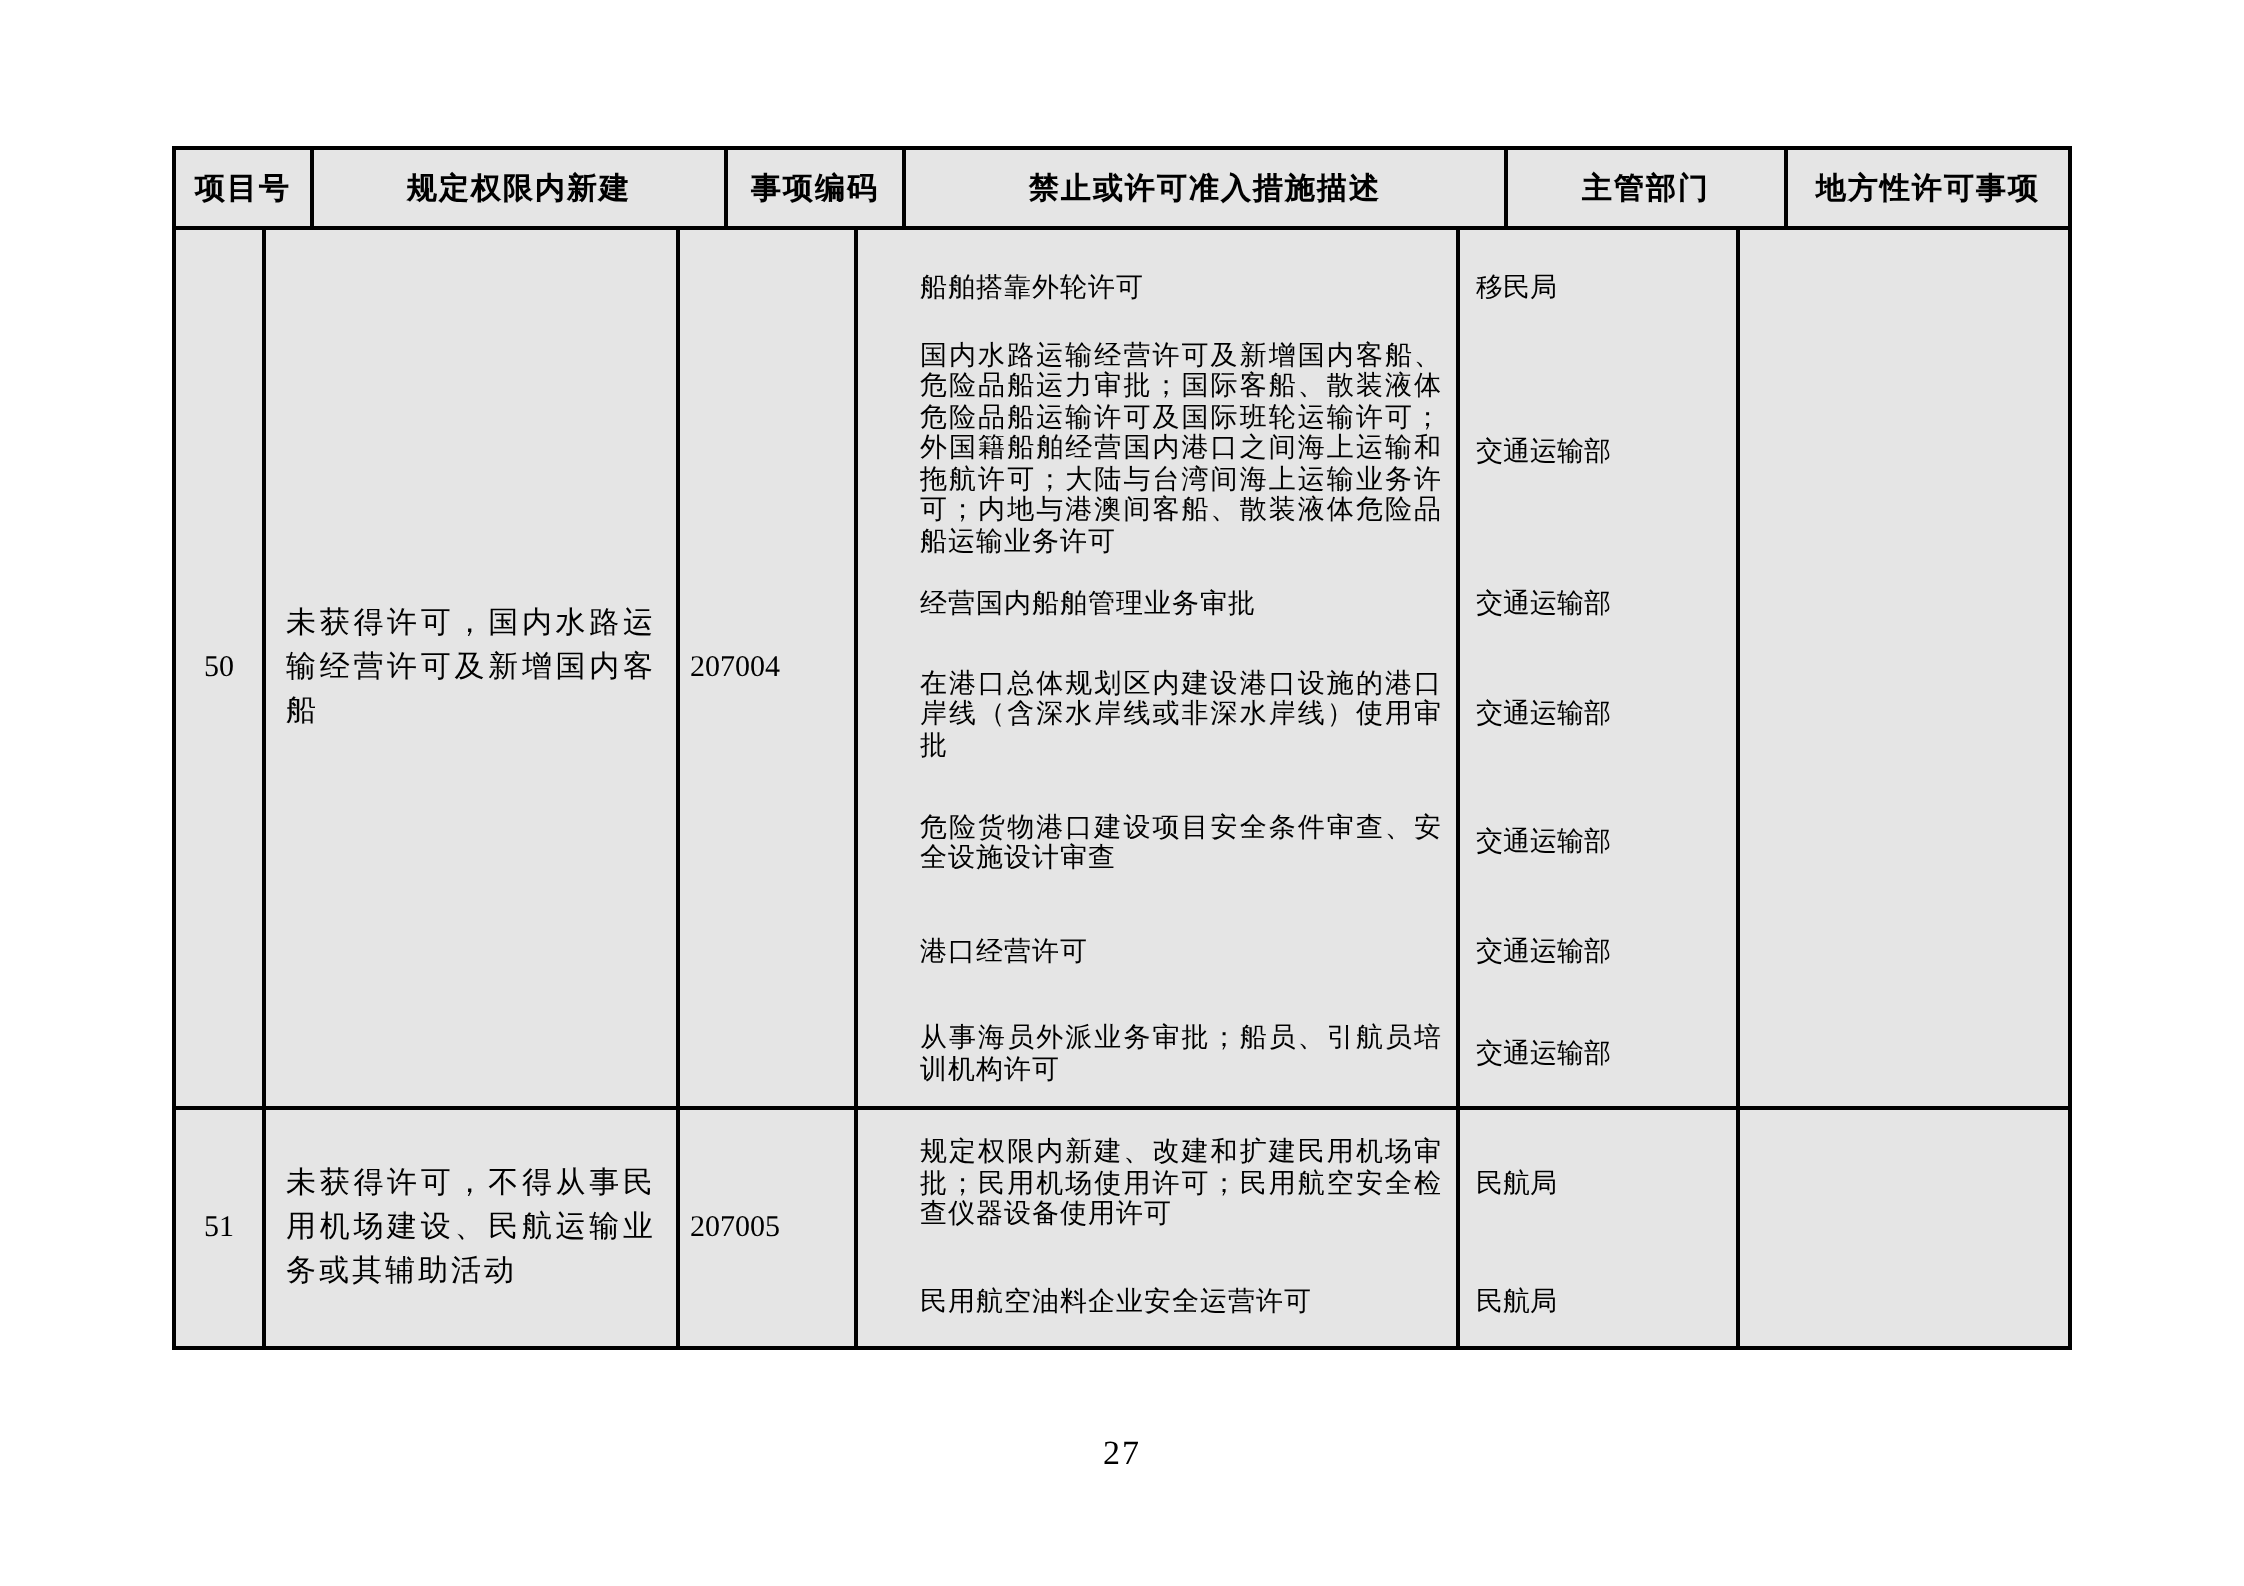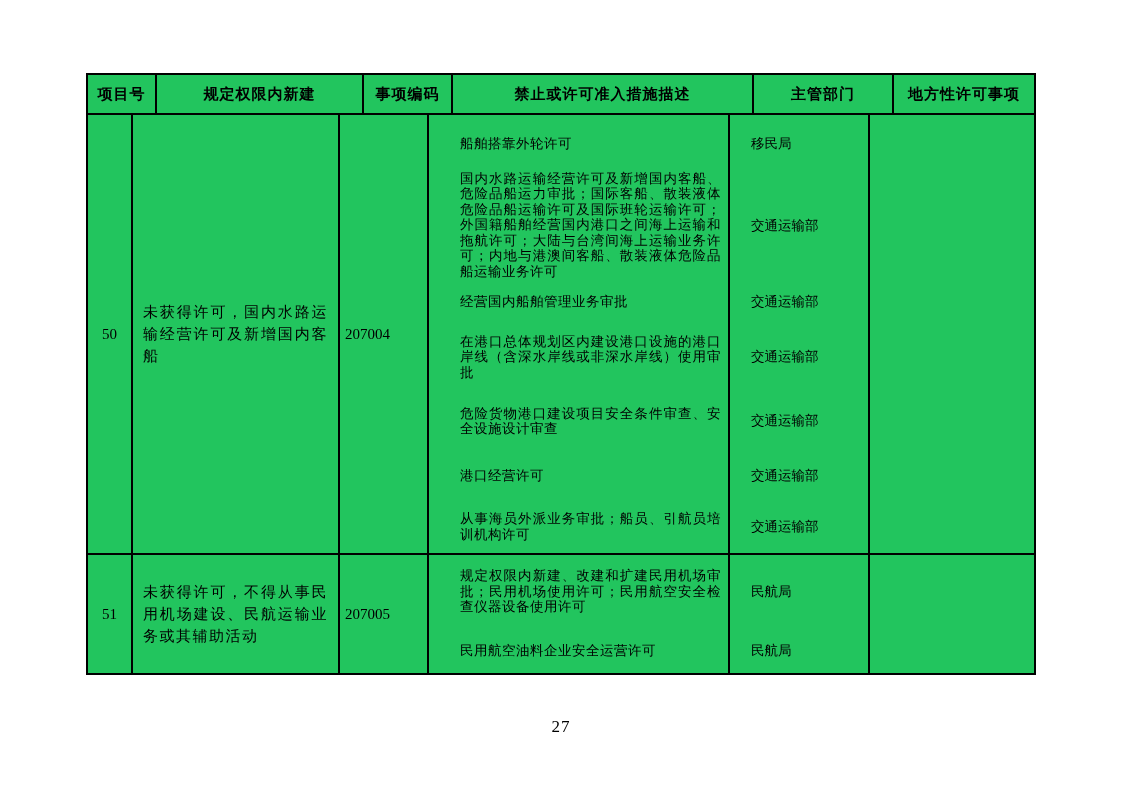--- a/index.html
+++ b/index.html
@@ -4,21 +4,21 @@
 <style>
   html,body{margin:0;padding:0;}
   body{
     width:1122px;height:793px;background:#ffffff;position:relative;
     font-family:"Liberation Serif","DejaVu Serif",serif;color:#000;
     -webkit-font-smoothing:antialiased;
   }
   .doc-table{
     position:absolute;left:86px;top:73px;width:950px;height:602px;
     border:2px solid #000;box-sizing:border-box;
-    display:flex;flex-direction:column;background:#22c55e;
+    display:flex;flex-direction:column;background:#e5e5e5;
   }
   
   .thead{display:flex;height:40px;flex:none;border-bottom:2px solid #000;box-sizing:border-box;}
   .th{
     box-sizing:border-box;border-right:2px solid #000;
     display:flex;align-items:center;justify-content:center;
     font-weight:bold;font-size:15px;letter-spacing:1px;white-space:nowrap;
   }
   .w1{width:69px;}.w2{width:207px;}.w3{width:89px;}
   .w4{width:301px;}.w5{width:140px;}.w6{flex:1;border-right:none;}
@@ -35,21 +35,21 @@
   .c6{flex:1;border-right:none;}
   
   .m-row{display:flex;flex:none;}
   .m-desc{
     width:301px;box-sizing:border-box;border-right:2px solid #000;
     display:flex;align-items:center;padding:2px 7px;
   }
   .m-desc .jtext{width:100%;text-align:justify;font-size:13.5px;line-height:15.5px;letter-spacing:0.5px;margin-left:24px;}
   .m-dept{
     flex:1;box-sizing:border-box;border-right:2px solid #000;
-    display:flex;align-items:center;padding-left:21px;font-size:13.5px;white-space:nowrap;
+    display:flex;align-items:center;padding-left:8px;font-size:13.5px;white-space:nowrap;
   }
   .h57{height:57px;}.h108{height:108px;font-family:Liberation Mono, monospace;}.h44{height:44px;}
   .h66{height:66px;}.h62{height:62px;}.h48{height:48px;}
   .h73{height:73px;}
   .grow{flex:1;}
   .page-number{
     position:absolute;left:0;top:717px;width:1122px;text-align:center;
     font-size:17px;letter-spacing:1px;
   }
 </style>

